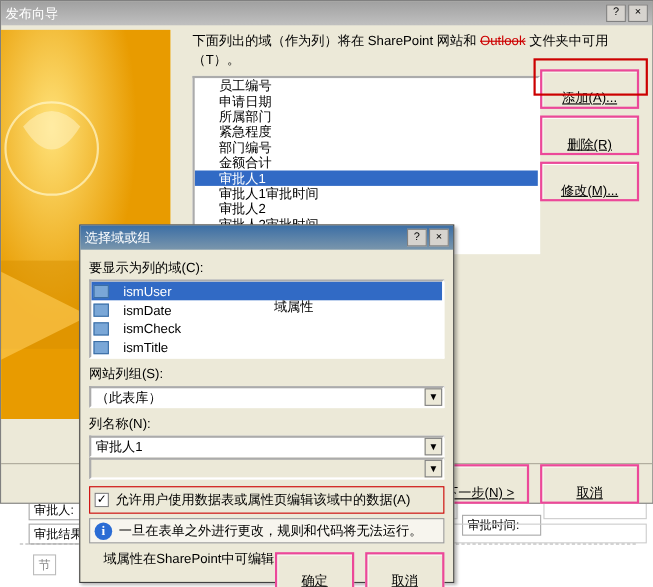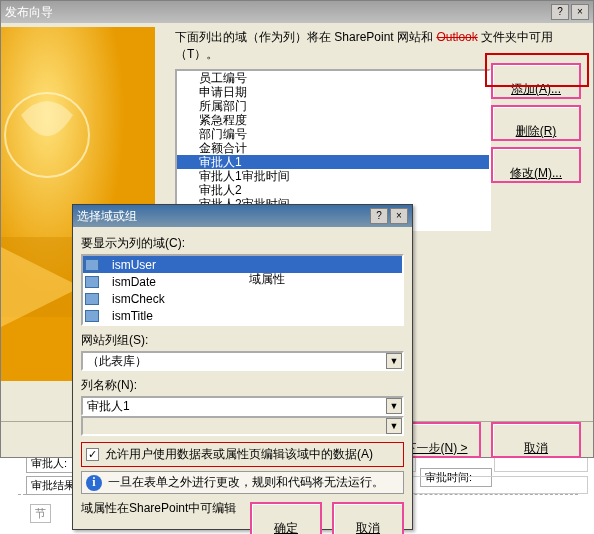--- a/index.html
+++ b/index.html
@@ -169,18 +169,18 @@
       <span class="chk">✓</span>
       <span>允许用户使用数据表或属性页编辑该域中的数据(A)</span>
     </div>
 
     <div class="info-row">
       <span class="info-icon">i</span>
       <span>一旦在表单之外进行更改，规则和代码将无法运行。</span>
     </div>
 
     <div class="w2-bottom">
-      <div class="red-note" style="left:8px;bottom:12px;position:absolute">域属性在SharePoint中可编辑</div>
+      <div class="red-note" style="left:21px;bottom:12px;position:absolute">域属性在SharePoint中可编辑</div>
       <button class="btn" style="min-width:72px">确定</button>
       <button class="btn" style="min-width:72px">取消</button>
     </div>
   </div>
 </div>
 
 </body></html>

